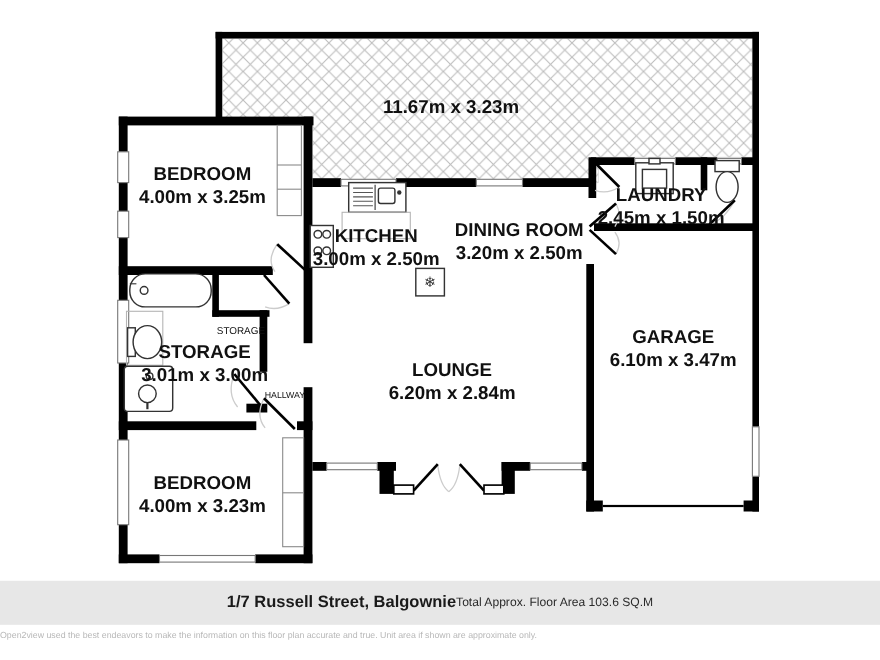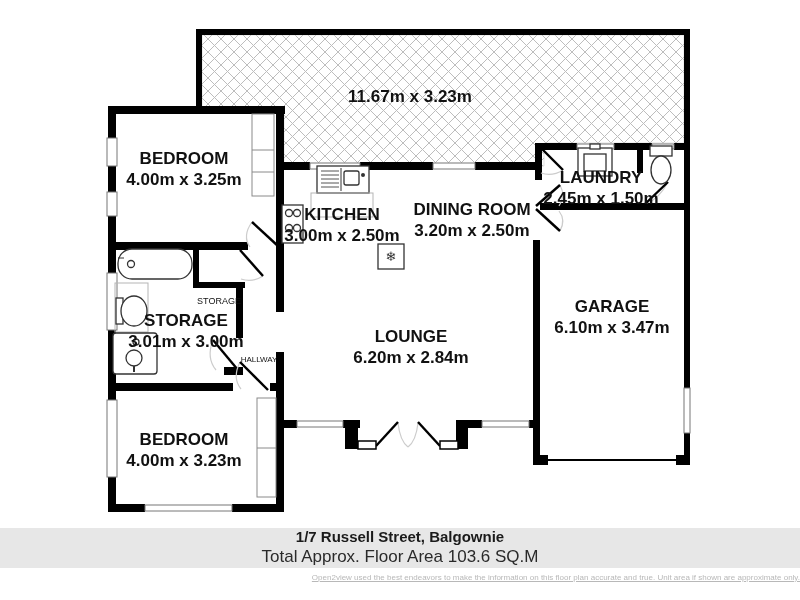--- a/index.html
+++ b/index.html
@@ -6,25 +6,25 @@
   .canvas{position:relative;width:800px;height:600px;background:#fff;overflow:hidden;
           font-family:"Liberation Sans", sans-serif;color:#1a1a1a;}
   .plan-svg{position:absolute;left:0;top:0;}
   .room-label{position:absolute;transform:translate(-50%,-50%);text-align:center;
               font-weight:bold;font-size:17px;line-height:1.25;color:#111;white-space:nowrap;}
   .room-label .dims{font-weight:bold;}
   .tiny-label{position:absolute;transform:translate(-50%,-50%);font-size:9px;font-weight:normal;
               color:#111;letter-spacing:0;white-space:nowrap;margin-top:32px;}
   .tiny-label.hall{font-size:8px;}
   .footer-band{position:absolute;left:0;top:528px;width:800px;height:40px;background:#e7e7e7;
-               display:flex;flex-direction:column;align-items:center;justify-content:center;}
+               display:flex;align-items:center;justify-content:center;}
   .footer-address{font-size:15px;font-weight:bold;color:#1a1a1a;line-height:1.2;}
-  .footer-area{font-size:17px;color:#2a2a2a;line-height:1.3;}
-  .disclaimer{position:absolute;left:0;top:573px;width:800px;text-align:right;
-              font-size:8px;color:#b8b8b8;text-decoration:underline;}
+  .footer-area{font-size:11px;color:#2a2a2a;line-height:1.3;}
+  .disclaimer{position:absolute;left:0;top:573px;width:800px;text-align:left;
+              font-size:8px;color:#b8b8b8;}
   .wall{fill:#000;}
   .win{fill:#fff;stroke:#777;stroke-width:1;}
   .fixt{fill:#fff;stroke:#333;stroke-width:1.3;}
   .thin{fill:none;stroke:#b5b5b5;stroke-width:1;}
   .robe{fill:none;stroke:#8a8a8a;stroke-width:1;}
   .door{stroke:#000;stroke-width:2.4;}
   .arc{fill:none;stroke:#ccc;stroke-width:1.2;}
   .leaf{fill:#fff;stroke:#000;stroke-width:1.5;}
   .gdoor{fill:#000;}
 </style>

